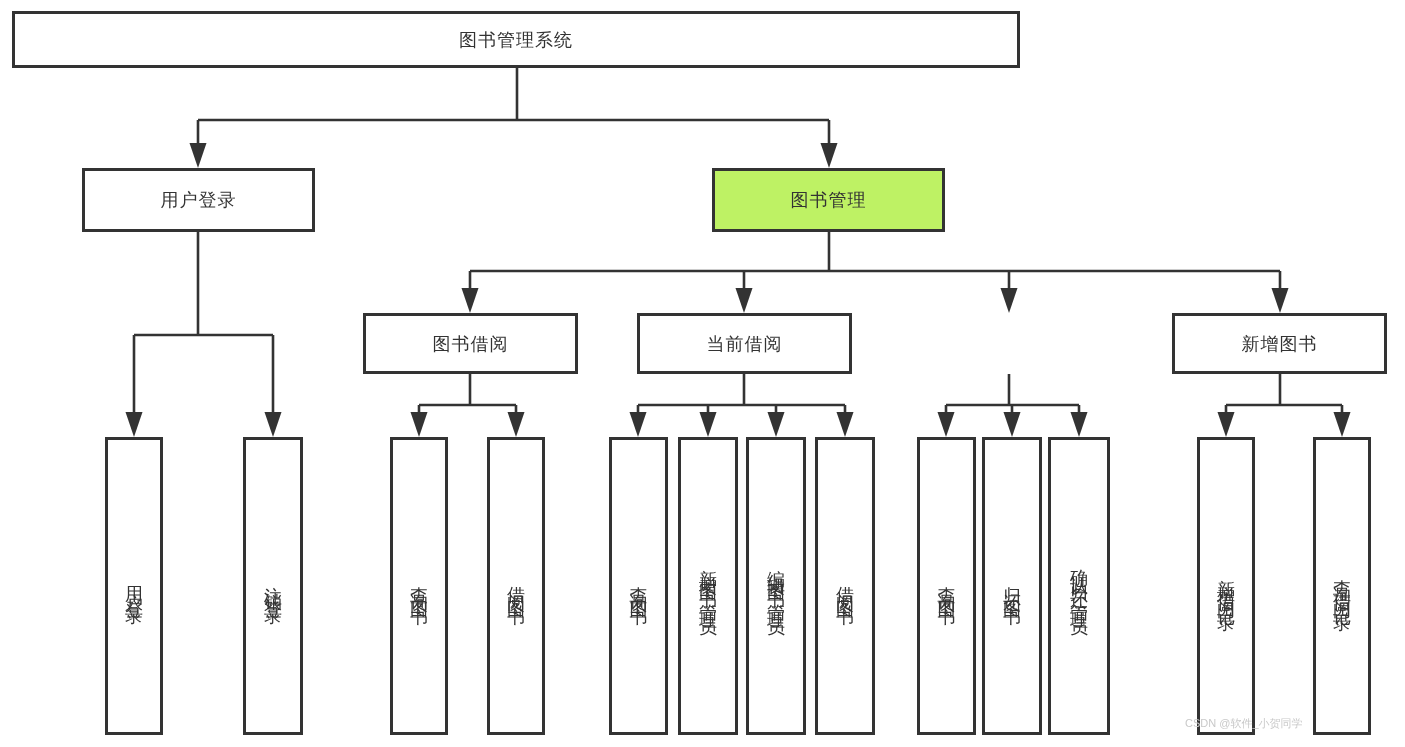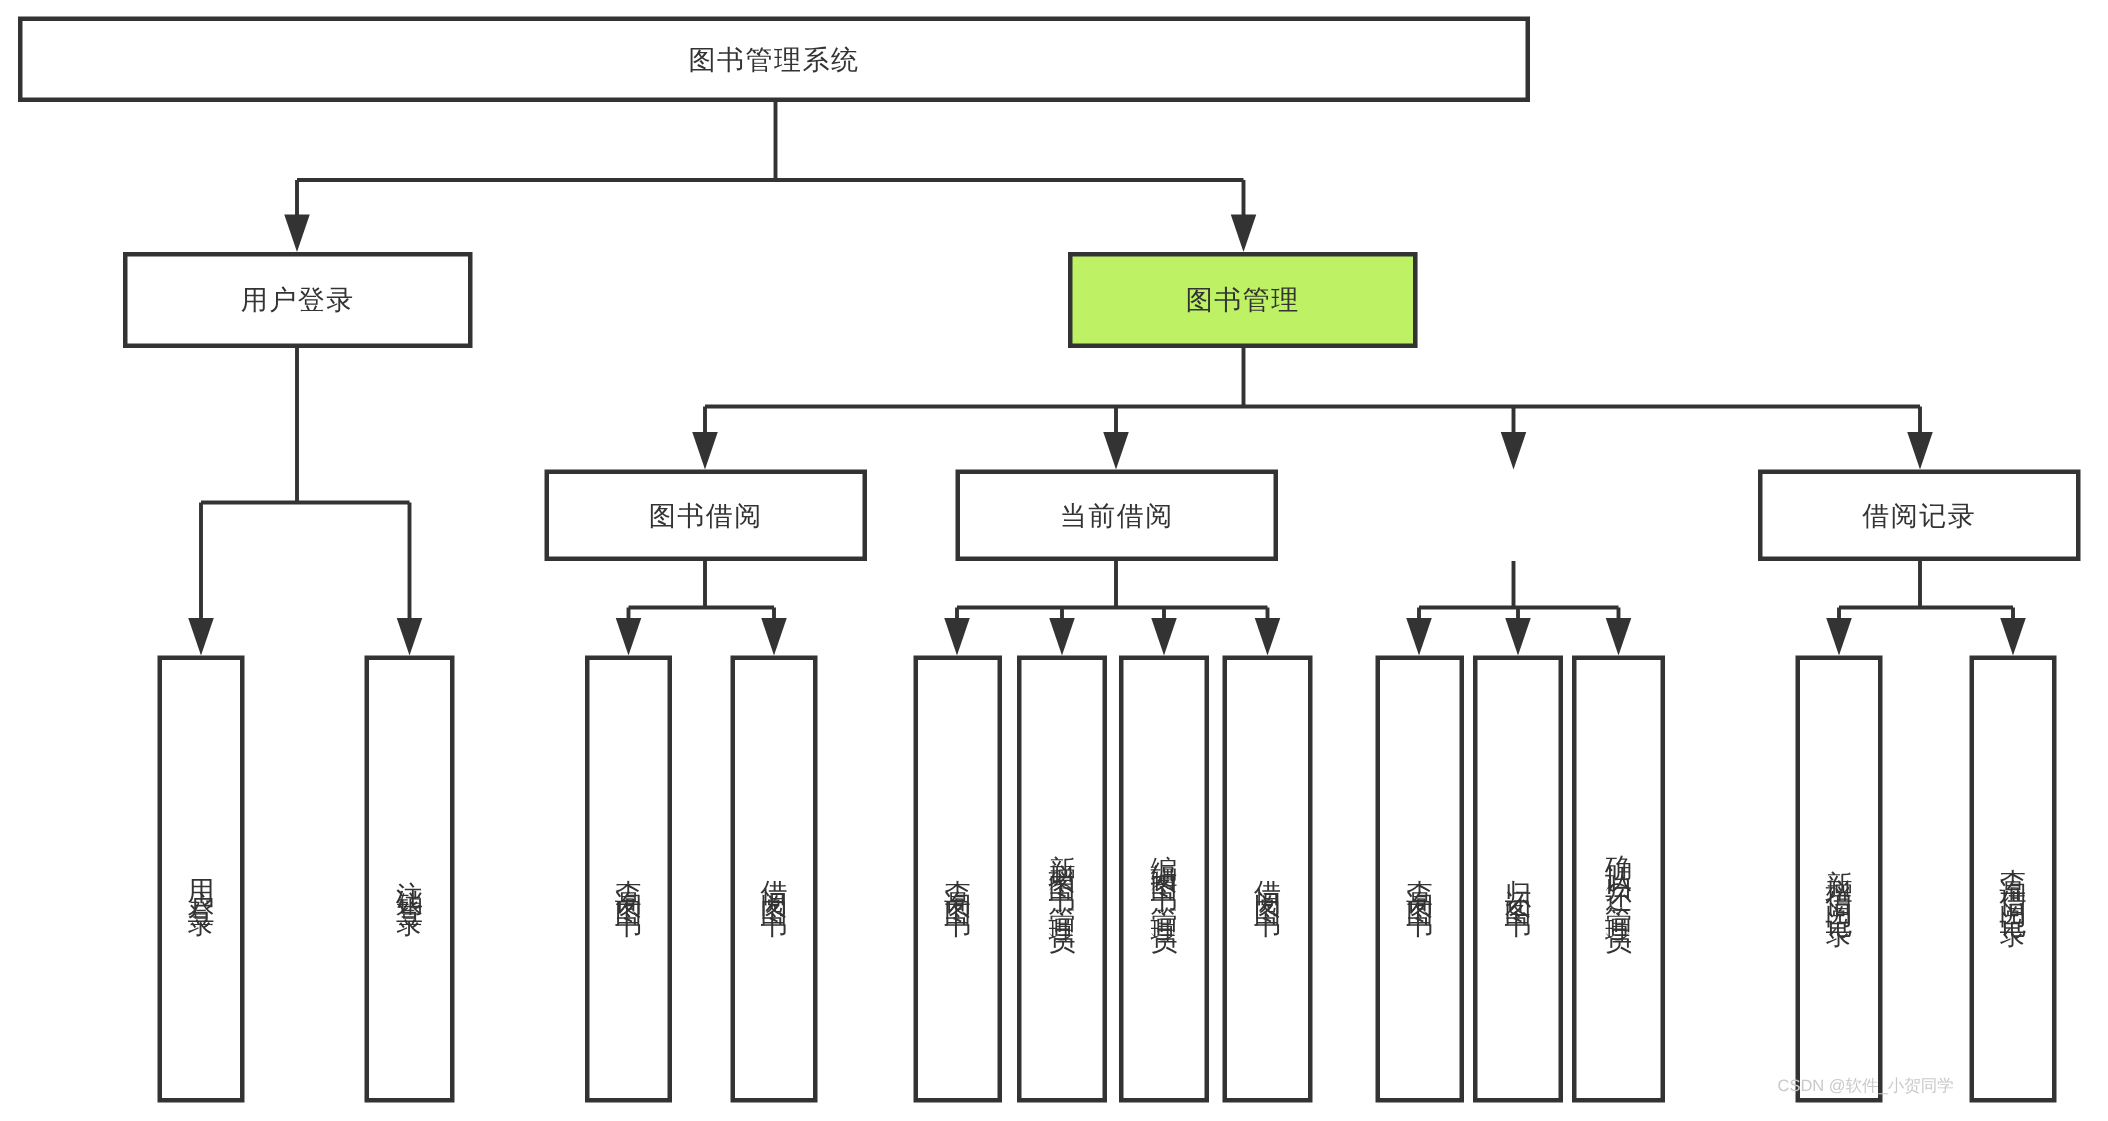--- a/index.html
+++ b/index.html
@@ -108,21 +108,21 @@
       <polygon points="1333.5,412 1350.5,412 1342,437" fill="#333333"></polygon>
     </svg>
 
   <div class="node" id="box-root" style="left: 12px; top: 11px; width: 1008px; height: 57px; border-color: rgb(51, 51, 51); background: rgb(255, 255, 255); color: rgb(51, 51, 51);">图书管理系统</div>
 
   <div class="node" id="box-user_login" style="left: 82px; top: 168px; width: 233px; height: 64px; border-color: rgb(51, 51, 51); background: rgb(255, 255, 255); color: rgb(51, 51, 51);">用户登录</div>
   <div class="node" id="box-book_mgmt" style="left: 712px; top: 168px; width: 233px; height: 64px; border-color: rgb(51, 51, 51); background: #bef264; color: rgb(51, 51, 51);">图书管理</div>
 
   <div class="node" id="box-new_book" style="left: 363px; top: 313px; width: 215px; height: 61px; border-color: rgb(51, 51, 51); background: rgb(255, 255, 255); color: rgb(51, 51, 51);">图书借阅</div>
   <div class="node" id="box-book_borrow" style="left: 637px; top: 313px; width: 215px; height: 61px; border-color: rgb(51, 51, 51); background: rgb(255, 255, 255); color: rgb(51, 51, 51);">当前借阅</div>
-  <div class="node" id="box-borrow_records" style="left: 1172px; top: 313px; width: 215px; height: 61px; border-color: rgb(51, 51, 51); background: rgb(255, 255, 255); color: rgb(51, 51, 51);">借阅记录</div>
+  <div class="node" id="box-borrow_records" style="left: 1172px; top: 313px; width: 215px; height: 61px; border-color: rgb(51, 51, 51); background: rgb(255, 255, 255); color: rgb(51, 51, 51);">新增图书</div>
 
   <div class="node vert" id="box-login" style="left: 105px; top: 437px; width: 58px; height: 298px; border-color: rgb(51, 51, 51); background: rgb(255, 255, 255); color: rgb(51, 51, 51);">用户登录</div>
   <div class="node vert" id="box-logout" style="left: 243px; top: 437px; width: 60px; height: 298px; border-color: rgb(51, 51, 51); background: rgb(255, 255, 255); color: rgb(51, 51, 51);">注销登录</div>
 
   <div class="node vert" id="box-nb_query" style="left: 390px; top: 437px; width: 58px; height: 298px; border-color: rgb(51, 51, 51); background: rgb(255, 255, 255); color: rgb(51, 51, 51);">查询图书</div>
   <div class="node vert" id="box-nb_borrow" style="left: 487px; top: 437px; width: 58px; height: 298px; border-color: rgb(51, 51, 51); background: rgb(255, 255, 255); color: rgb(51, 51, 51);">借阅图书</div>
 
   <div class="node vert" id="box-bb_query" style="left: 609px; top: 437px; width: 59px; height: 298px; border-color: rgb(51, 51, 51); background: rgb(255, 255, 255); color: rgb(51, 51, 51);">查询图书</div>
   <div class="node vert" id="box-bb_add_admin" style="left: 678px; top: 437px; width: 60px; height: 298px; border-color: rgb(51, 51, 51); background: rgb(255, 255, 255); color: rgb(51, 51, 51);">新增图书（管理员）</div>
   <div class="node vert" id="box-bb_edit_admin" style="left: 746px; top: 437px; width: 60px; height: 298px; border-color: rgb(51, 51, 51); background: rgb(255, 255, 255); color: rgb(51, 51, 51);">编辑图书（管理员）</div>

